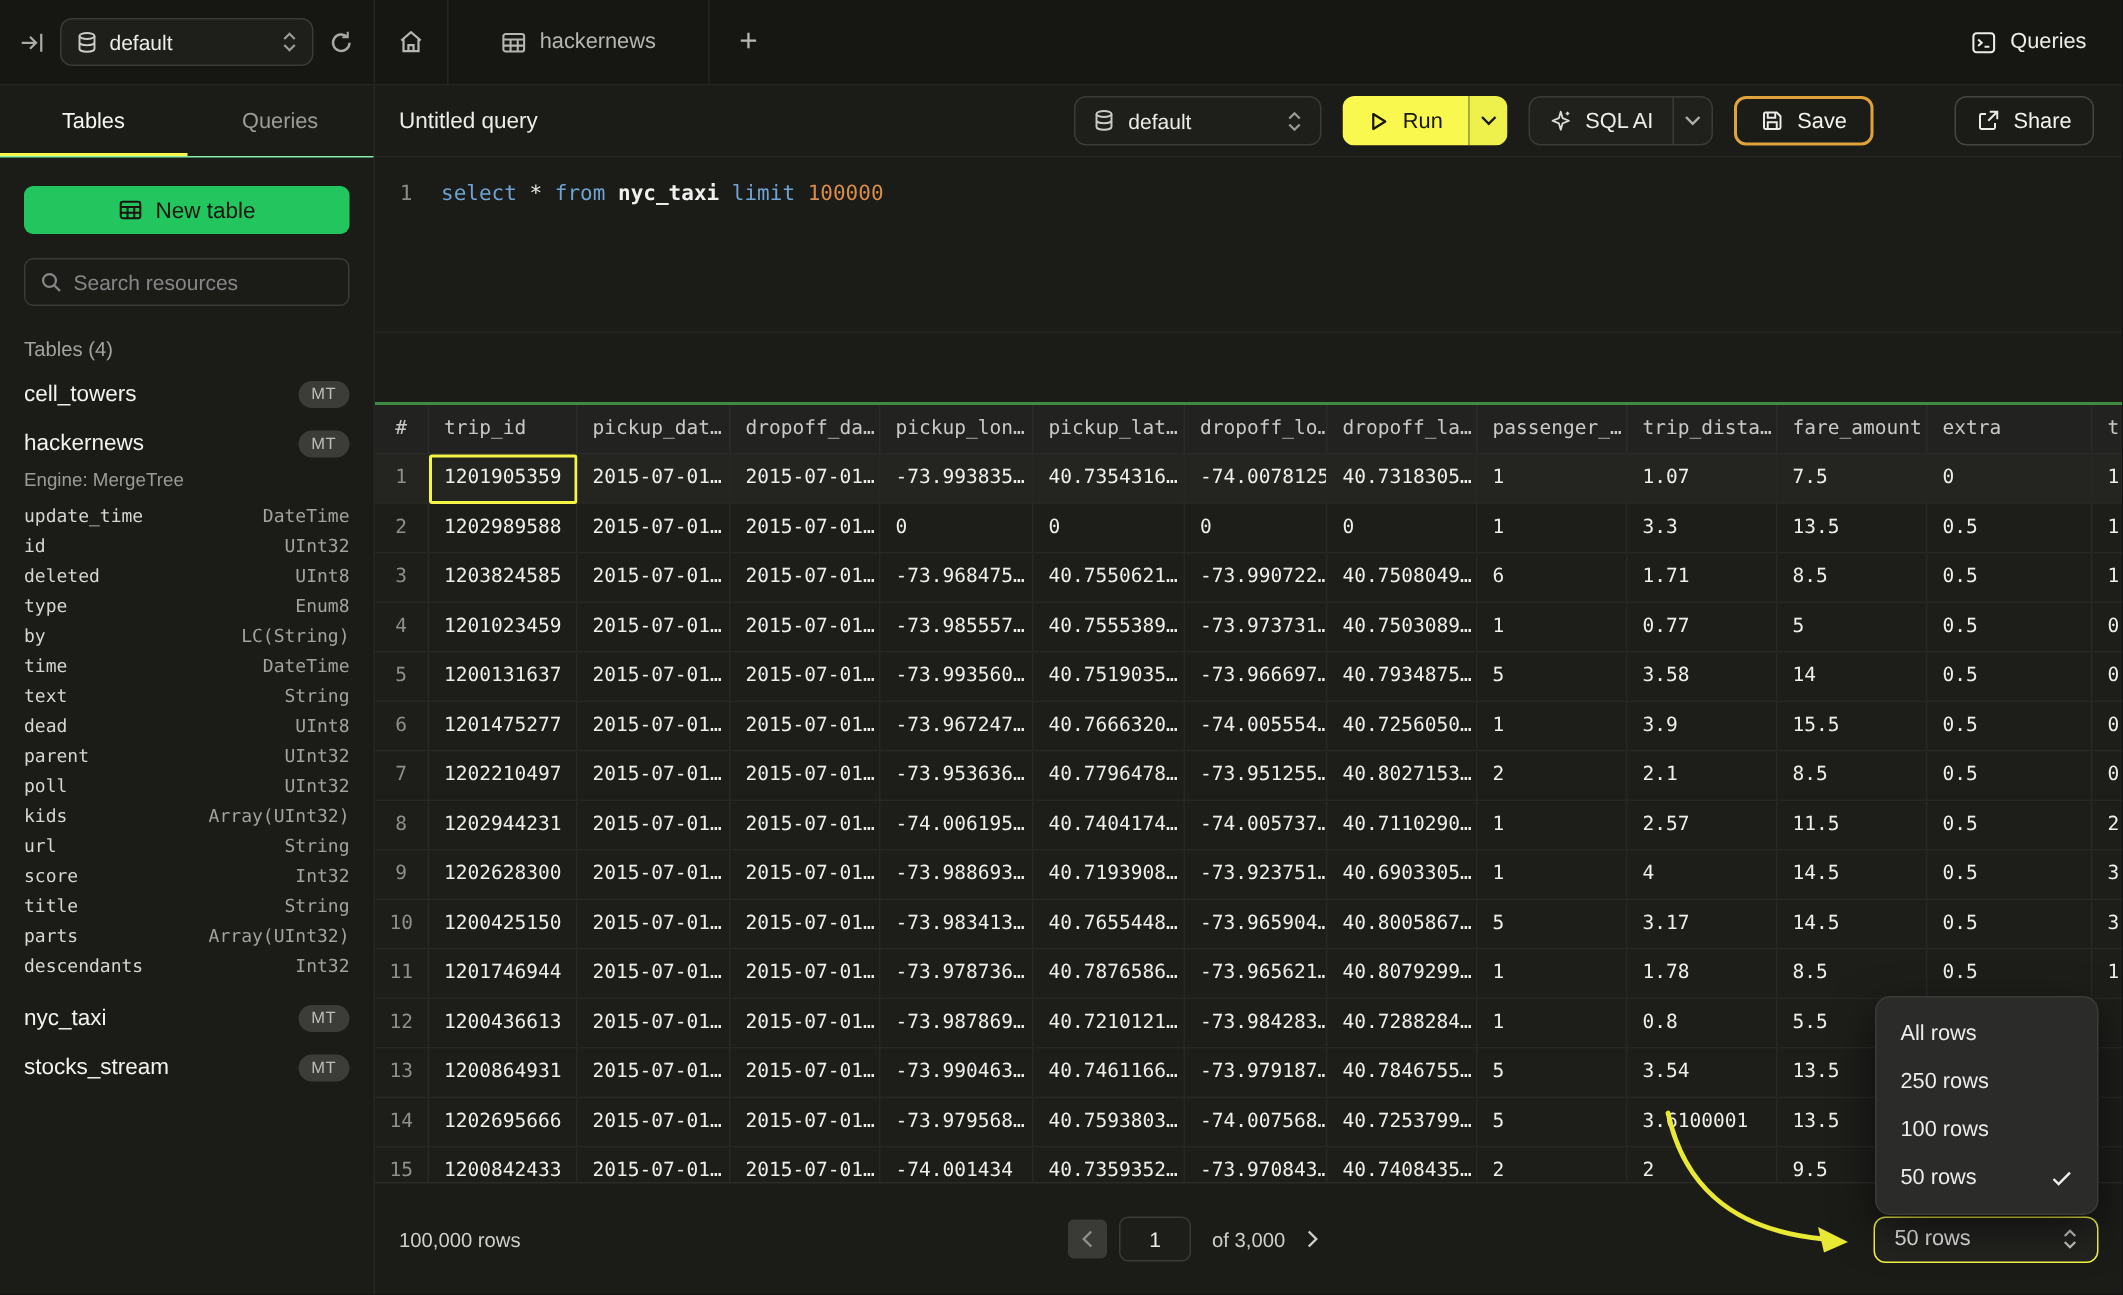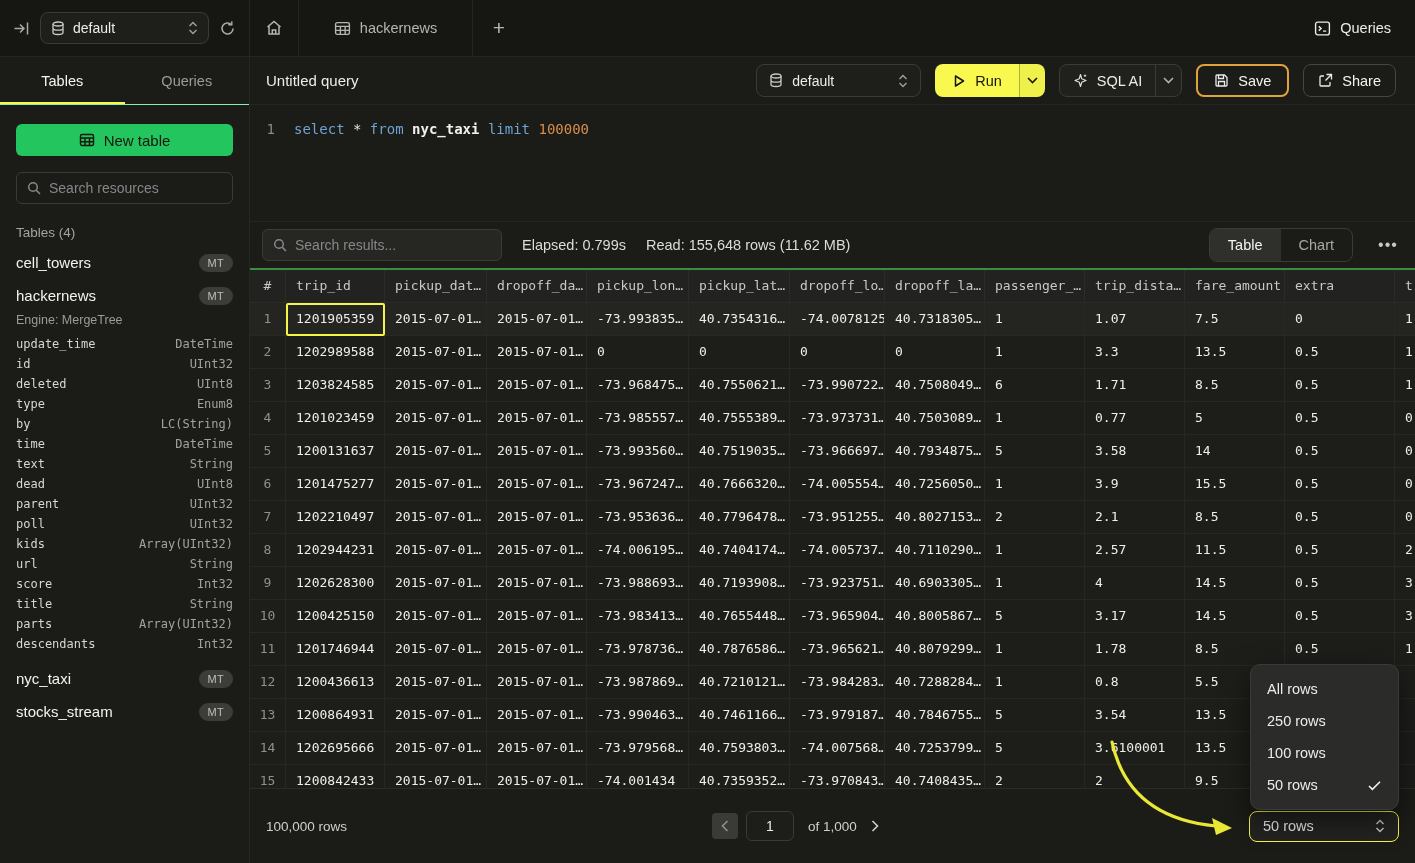--- a/index.html
+++ b/index.html
@@ -48,21 +48,21 @@
   .spacer { flex:1; }
   .sel-default { width:165px; height:33px; border:1px solid #3a3a37; border-radius:8px; background:#1e1e1b; display:flex; align-items:center; gap:9px; padding:0 12px; cursor:pointer; }
   .sel-default .lbl { font-size:14px; flex:1; }
   .btn-run { height:33px; border-radius:8px; overflow:hidden; display:flex; cursor:pointer; }
   .btn-run .mainseg { background:#f8f84f; color:#17170f; display:flex; align-items:center; gap:9px; padding:0 17px; font-size:14.5px; }
   .btn-run .chev { width:26px; background:#eef04b; border-left:1px solid rgba(60,60,20,.35); display:flex; align-items:center; justify-content:center; color:#17170f; }
   .btn-ai { height:33px; border:1px solid #3a3a37; border-radius:8px; background:#20201d; display:flex; overflow:hidden; cursor:pointer; }
   .btn-ai .mainseg { display:flex; align-items:center; gap:9px; padding:0 13px; font-size:14.5px; color:#ececea; }
   .btn-ai .chev { width:26px; border-left:1px solid #3a3a37; display:flex; align-items:center; justify-content:center; color:#b0b0ad; }
   .btn-save { height:33px; border:2px solid #e0a23a; border-radius:8px; display:flex; align-items:center; gap:9px; padding:0 16px; font-size:14.5px; color:#f2f2f0; cursor:pointer; }
-  .btn-share { height:33px; border:1px solid #454542; border-radius:8px; display:flex; align-items:center; gap:9px; padding:0 14px; font-size:14.5px; color:#f2f2f0; cursor:pointer; }
+  .btn-share { height:33px; border:1px solid #454542; border-radius:8px; display:flex; align-items:center; gap:9px; padding:0 14px; font-size:14.5px; color:#f2f2f0; cursor:pointer;margin-left:40px; }
 
   .editor { height:117px; border-bottom:1px solid #242421; padding-top:14px; font-family:"DejaVu Sans Mono",monospace; font-size:14px; cursor:text; }
   .code-line { display:flex; line-height:21px; }
   .gutter { width:44px; text-align:right; padding-right:19px; color:#8a8a87; }
   .tok-kw { color:#6fa3d2; }
   .tok-op { color:#e6e6e4; }
   .tok-ident { color:#f0f0ee; font-weight:bold; }
   .tok-num { color:#d98e4a; }
 
   .results-bar { height:46px; display:flex; align-items:center; padding:0 12px; gap:20px; }
@@ -351,39 +351,20 @@
       </div>
     </div>
 
     <div class="editor">
       <div class="code-line">
         <span class="gutter">1</span>
         <span><span class="tok-kw">select</span><span class="tok-op"> *</span><span class="tok-kw"> from</span><span class="tok-ident"> nyc_taxi</span><span class="tok-kw"> limit</span><span class="tok-num"> 100000</span></span>
       </div>
     </div>
 
-    <div class="results-bar">
-      <div class="res-search">
-        <span>
-          <svg width="14" height="14" viewBox="0 0 14 14" fill="none" stroke="#87878a" stroke-width="1.5">
-              <circle cx="6" cy="6" r="4.3"></circle>
-              <path d="M9.4 9.4L13 13"></path>
-            </svg>
-        </span>
-        <input type="text" placeholder="Search results..." style="">
-      </div>
-      <span class="meta">Elapsed: 0.799s</span>
-      <span class="meta">Read: 155,648 rows (11.62 MB)</span>
-      <span class="spacer"></span>
-      <div class="view-toggle">
-        <div class="vt-seg active">Table</div>
-        <div class="vt-seg">Chart</div>
-      </div>
-      <div class="dots">•••</div>
-    </div>
 
     <div class="grid">
       <div class="hrow">
           <div class="hcell idx" style="width: 36px;">#</div>
           <div class="hcell" style="width: 99px;">trip_id</div>
           <div class="hcell" style="width: 102px;">pickup_dat…</div>
           <div class="hcell" style="width: 100px;">dropoff_da…</div>
           <div class="hcell" style="width: 102px;">pickup_lon…</div>
           <div class="hcell" style="width: 101px;">pickup_lat…</div>
           <div class="hcell" style="width: 95px;">dropoff_lo…</div>
@@ -625,21 +606,21 @@
 
     <div class="footer">
       <span class="total-rows">100,000 rows</span>
       <div class="pager">
         <div class="pg-prev">
           <svg width="8" height="12" viewBox="0 0 8 12" fill="none" stroke="currentColor" stroke-width="1.6">
               <path d="M6.5 1L1.5 6l5 5"></path>
             </svg>
         </div>
         <input class="pg-input" value="1" style="">
-        <span class="pg-of">of 1,000</span>
+        <span class="pg-of">of 3,000</span>
         <div class="pg-next">
           <svg width="8" height="12" viewBox="0 0 8 12" fill="none" stroke="currentColor" stroke-width="1.6">
               <path d="M1.5 1l5 5-5 5"></path>
             </svg>
         </div>
       </div>
       <div class="size-select">
         <span class="lbl">50 rows</span>
         <span>
           <svg width="10" height="14" viewBox="0 0 10 14" fill="none" stroke="#c9c9c6" stroke-width="1.5">

